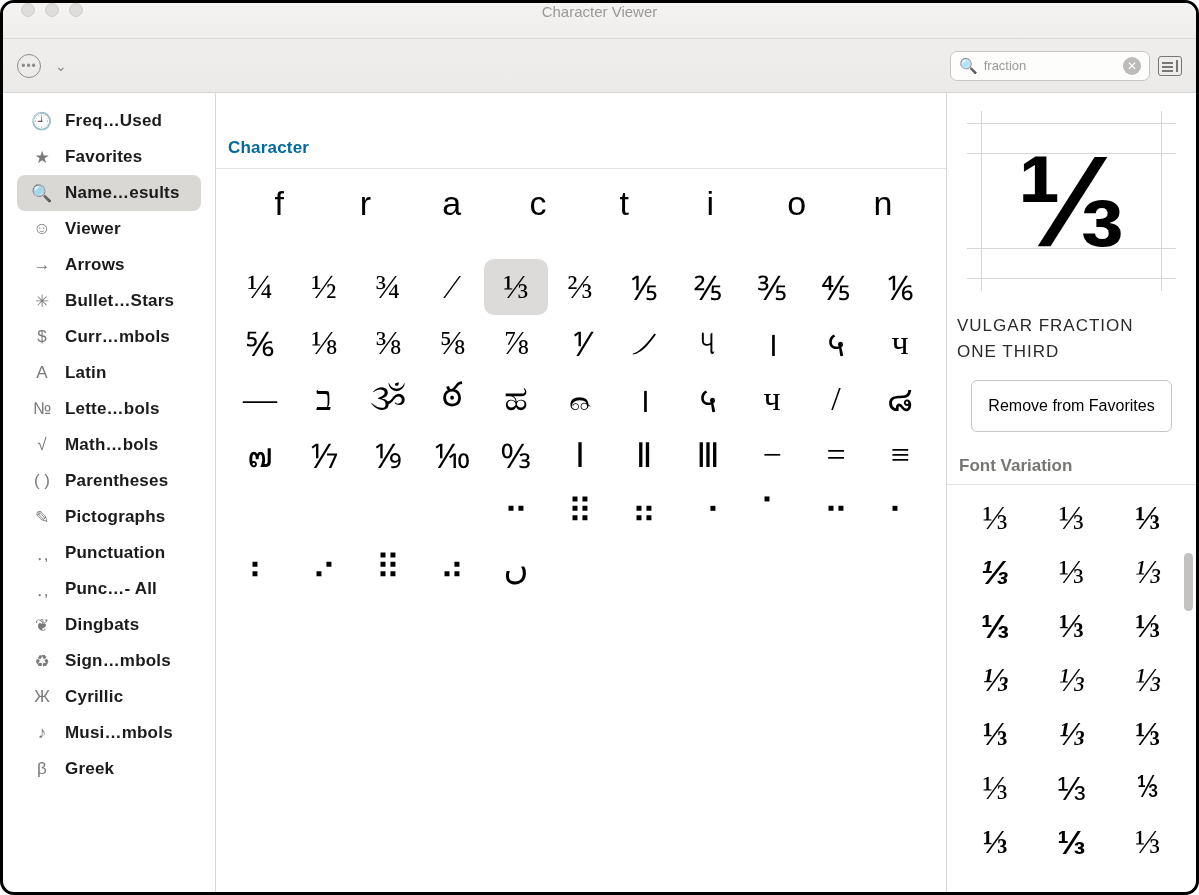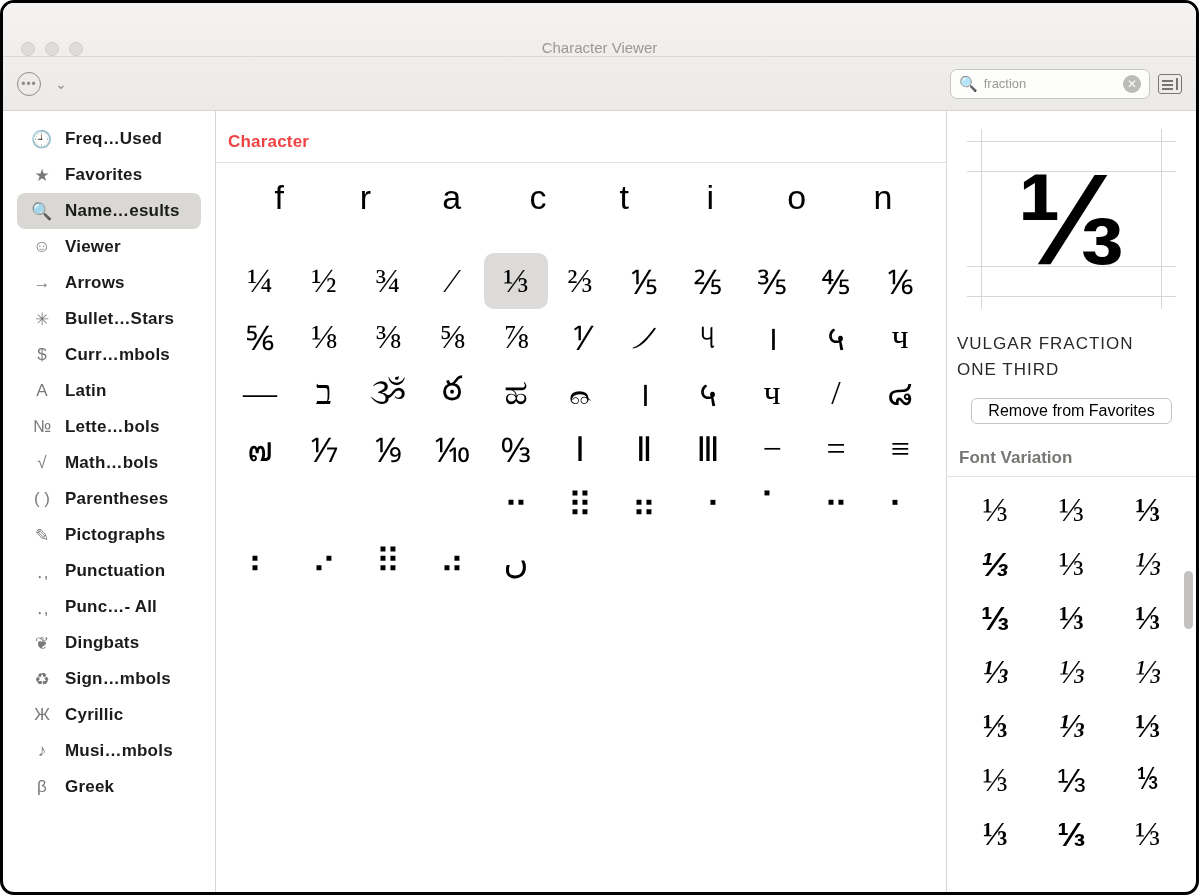--- a/index.html
+++ b/index.html
@@ -13,25 +13,25 @@
   width: 1199px;
   height: 895px;
   border: 3px solid #000;
   border-radius: 14px;
   overflow: hidden;
   display: flex;
   flex-direction: column;
   background: #fff;
 }
 .titlebar {
-  height: 54px;
+  height: 36px;
   background: linear-gradient(#f4f3f2, #efeeed);
   border-bottom: 1px solid #d9d9d8;
   display: flex;
-  align-items: flex-end;
+  align-items: flex-start;
   position: relative;
 }
 .traffic {
   display: flex;
   gap: 10px;
   padding-left: 18px;
 }
 .traffic .dot {
   width: 14px; height: 14px; border-radius: 50%;
   background: #dedddc; border: 1px solid #cfcccb;
@@ -109,23 +109,24 @@
 .side-ico {
   width: 22px; color: #7a7977; font-size: 17px; text-align: center;
   flex-shrink: 0;
 }
 .side-label { white-space: nowrap; overflow: hidden; text-overflow: ellipsis; letter-spacing: 0.2px; font-weight: bold;}
 
 .main {
   flex: 1; position: relative; overflow-y: auto;
 }
 .sect-h {
-  font-size: 17px; font-weight: 700; color: #ef4444;
+  font-size: 17px; font-weight: 700; color: #0369a1;
   padding: 21px 12px 10px; border-bottom: 1px solid #e4e3e1;
   letter-spacing: 0.2px;
+  margin-top: 24px;
 }
 .chargrid {
   display: grid;
   grid-template-columns: repeat(11, 64px);
   gap: 0;
   padding: 8px 12px 24px;
 }
 .chargrid2 {
   display: grid;
   grid-template-columns: repeat(8, 1fr);
@@ -158,21 +159,21 @@
 .guide { position: absolute; background: #d8d7d5; }
 .hg { left: 0; right: 0; height: 1px; }
 .vg { top: 0; bottom: 0; width: 1px; }
 .char-name {
   text-align: left; font-size: 17px; color: #2a2a29;
   letter-spacing: 1px; padding: 16px 10px;
   line-height: 1.5;
 }
 .fav-btn {
   margin: 0 24px 14px;
-  padding: 3px 0;
+  padding: 16px 0;
   font-size: 16px;
   border: 1px solid #c6c5c3;
   background: #fff;
   border-radius: 6px;
   text-align: center;
 }
 .fv-h {
   font-size: 17px; font-weight: 700; color: #777673;
   padding: 10px 12px 8px;
   border-bottom: 1px solid #e4e3e1;

